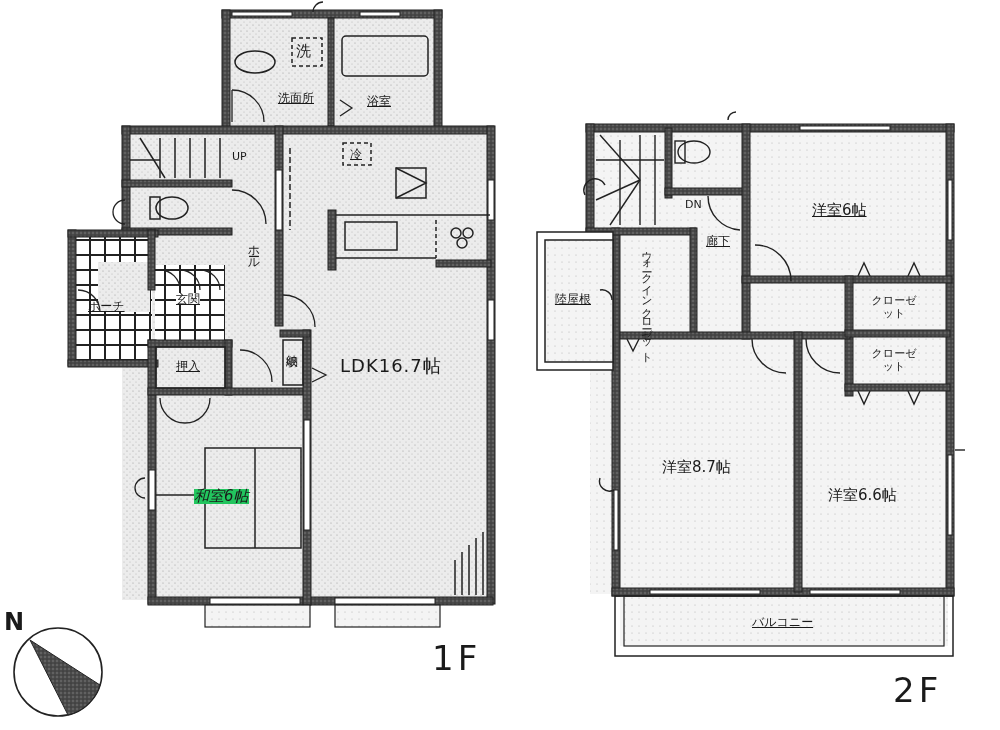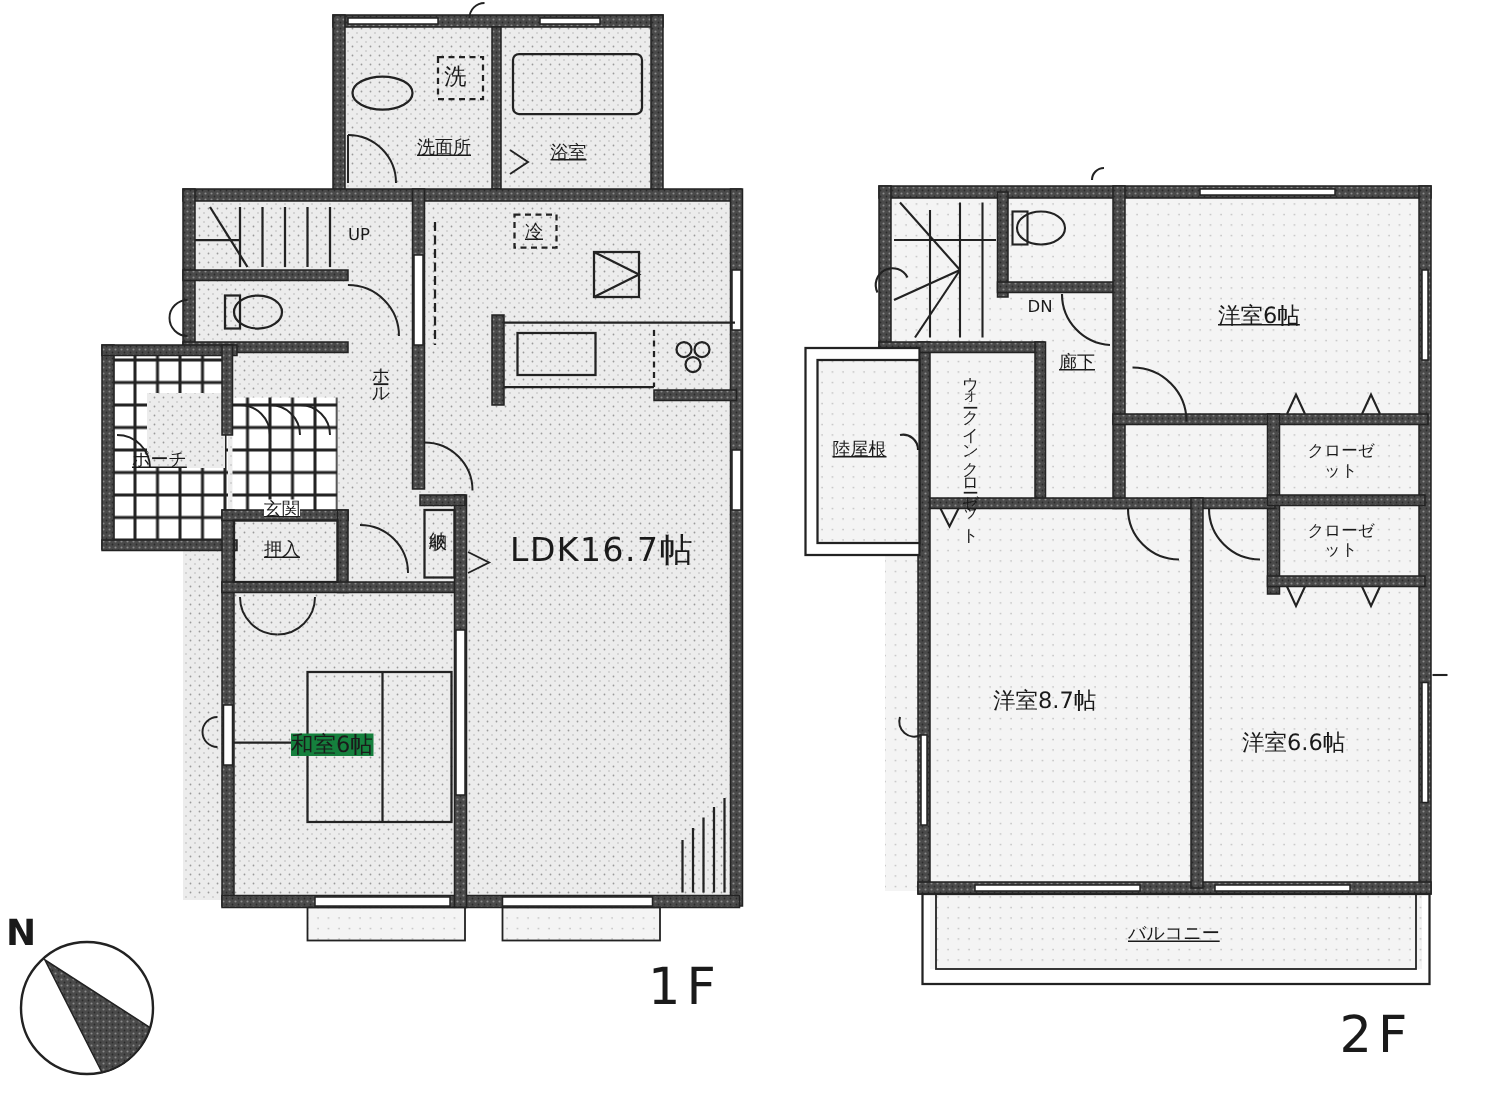--- a/index.html
+++ b/index.html
@@ -2,21 +2,21 @@
 <html><head>
 <meta charset="utf-8">
 <style>
   html, body { margin:0; padding:0; background:#ffffff; }
   body { width:1000px; height:730px; position:relative; overflow:hidden; font-family:"DejaVu Sans", sans-serif; }
   svg.plan { position:absolute; left:0; top:0; }
   .lbl { position:absolute; color:#1a1a1a; white-space:nowrap; line-height:1; font-family:"DejaVu Sans", sans-serif; }
   .s12 { font-size:12px;text-decoration:underline; }
   .s13 { font-size:11px; }
   .s15 { font-size:15px; }
-  .s18 { font-size:22px; letter-spacing:1px; }
+  .s18 { font-size:18px; letter-spacing:1px; }
   .vert { writing-mode:vertical-rl; font-size:12px; letter-spacing:-1px; }
   .floor { font-size:34px; font-weight:normal; letter-spacing:4px; }
   .small2 { font-size:11px; line-height:13px; text-align:center; }
 </style>
 </head>
 <body>
 
 <svg class="plan" width="1000" height="730" viewBox="0 0 1000 730">
   <defs>
     <pattern id="dots" width="6" height="6" patternUnits="userSpaceOnUse">
@@ -242,26 +242,26 @@
     <path d="M30,640 L100,685 A44,44 0 0 1 68,715 Z" fill="url(#wallpat)" stroke="#222" stroke-width="1"></path>
   </g>
 </svg>
 
 <div class="lbl s15" style="left:296px;top:44px;">洗</div>
 <div class="lbl s12" style="left:278px;top:92px;">洗面所</div>
 <div class="lbl s12" style="left:367px;top:95px;">浴室</div>
 <div class="lbl s13" style="left:232px;top:151px;">UP</div>
 <div class="lbl vert" style="left:248px;top:237px;">ホール</div>
 <div class="lbl s12" style="left:88px;top:300px;text-align:right;">ポーチ</div>
-<div class="lbl s12" style="left:176px;top:293px;background:#fff;margin-top:40px;">玄関</div>
+<div class="lbl s12" style="left:176px;top:293px;background:#fff;">玄関</div>
 <div class="lbl s12" style="left:176px;top:360px;">押入</div>
 <div class="lbl vert" style="left:286px;top:346px;">収納</div>
 <div class="lbl s12" style="left:350px;top:148px;">冷</div>
 <div class="lbl s18" style="left:340px;top:357px;">LDK16.7帖</div>
-<div class="lbl s15" style="left:194px;top:489px;background:#15803d;">和室6帖</div>
+<div class="lbl s15" style="left:194px;top:489px;background:#22c55e;font-style:italic;">和室6帖</div>
 <div class="lbl floor" style="left:432px;top:641px;">1F</div>
 
 <div class="lbl s13" style="left:673px;top:199px;margin-left:12px;">DN</div>
 <div class="lbl s12" style="left:706px;top:235px;text-align:right;">廊下</div>
 <div class="lbl vert small2" style="left:640px;top:243px;height:92px;">ウォークインクローゼット</div>
 <div class="lbl s12" style="left:555px;top:293px;">陸屋根</div>
 <div class="lbl s15" style="left:812px;top:203px;text-decoration:underline;">洋室6帖</div>
 <div class="lbl small2" style="left:868px;top:294px;width:52px;white-space:normal;">クローゼット</div>
 <div class="lbl small2" style="left:868px;top:347px;width:52px;white-space:normal;">クローゼット</div>
 <div class="lbl s15" style="left:662px;top:460px;">洋室8.7帖</div>

